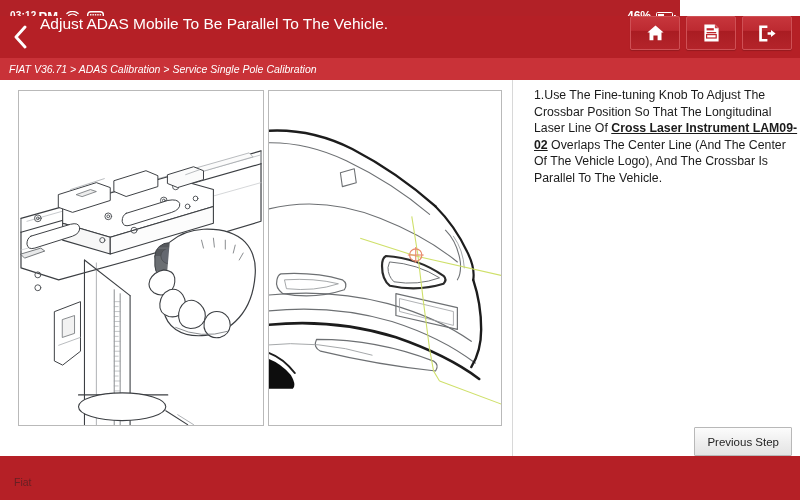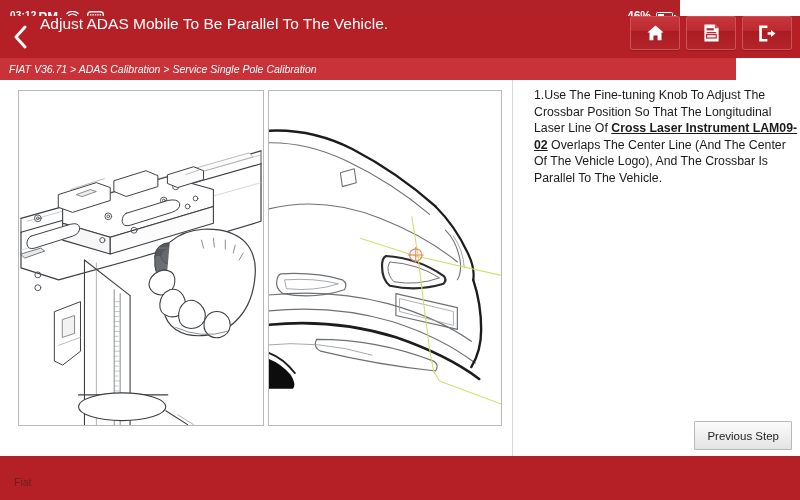--- a/index.html
+++ b/index.html
@@ -111,21 +111,21 @@
     align-items: center;
     justify-content: center;
     cursor: pointer;
     box-sizing: border-box;
   }
 
   
   #breadcrumb-bar {
     position: absolute;
     left: 0; top: 58px;
-    width: 736px; height: 22px;
+    width: 800px; height: 22px;
     background: #c93238;
     display: flex;
     align-items: center;
     box-sizing: border-box;
     padding-left: 9px;
   }
   #breadcrumb {
     color: #ffffff;
     font-size: 10.5px;
     font-style: italic;
@@ -175,21 +175,21 @@
     text-align: left;
   }
   #instruction-text .hl {
     font-weight: bold;
     text-decoration: underline;
   }
 
   
   #step-buttons {
     position: absolute;
-    right: 8px; bottom: 6px;
+    right: 8px; bottom: 0;
     display: flex;
     gap: 1px;
     margin-left: 36px;
   }
   .step-btn {
     min-width: 74px;
     height: 29px;
     padding: 0 12px;
     background: linear-gradient(to bottom, #fcfcfc 0%, #eeeeee 55%, #e4e4e4 100%);
     border: 1px solid #b8b8b8;

